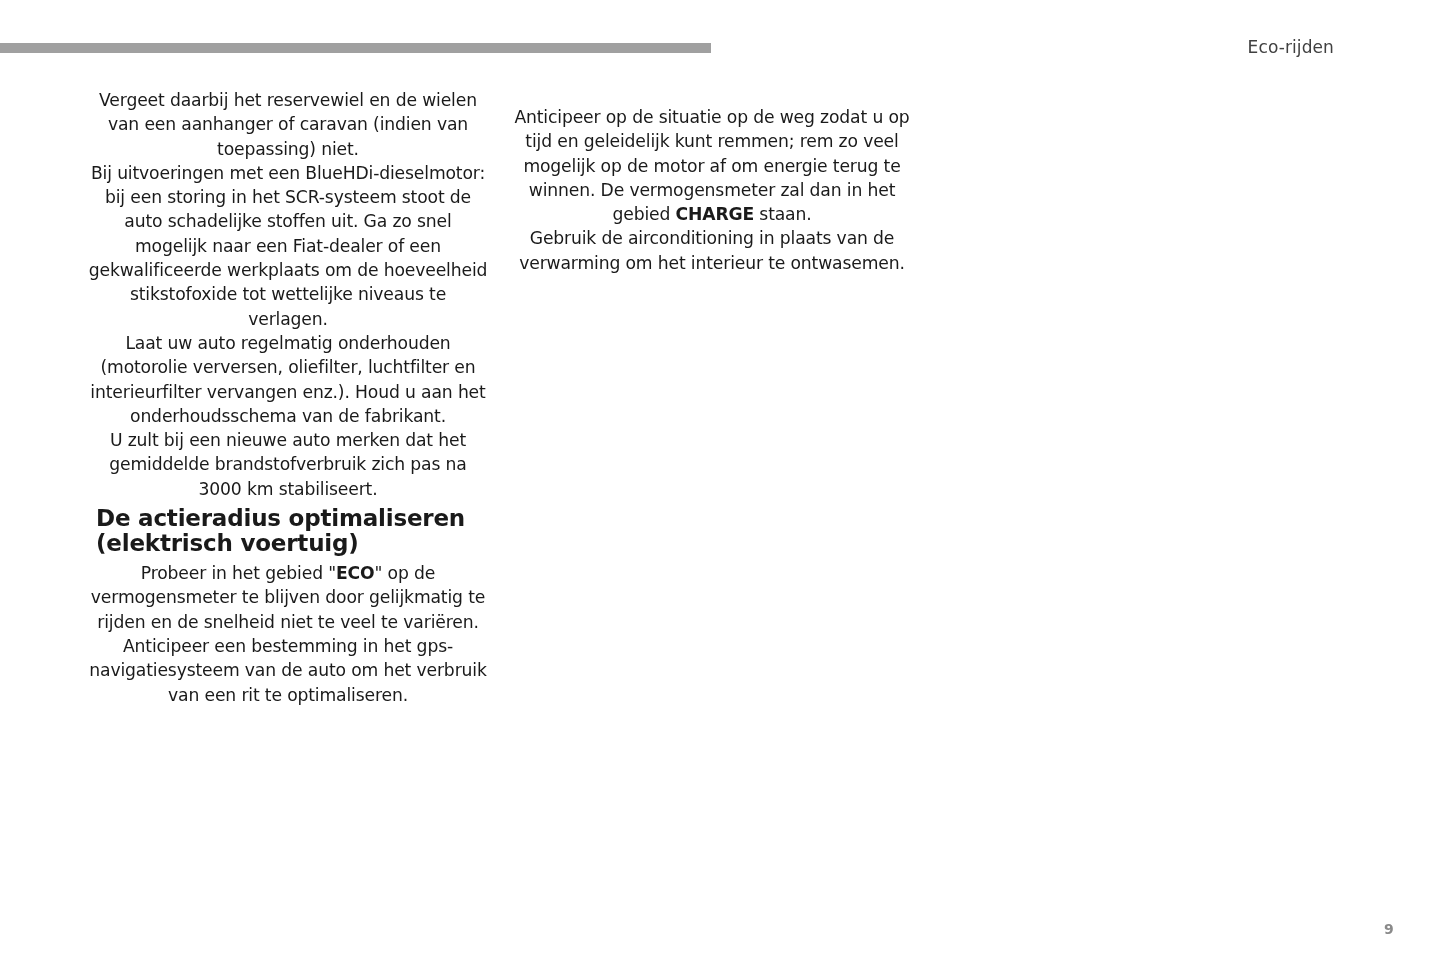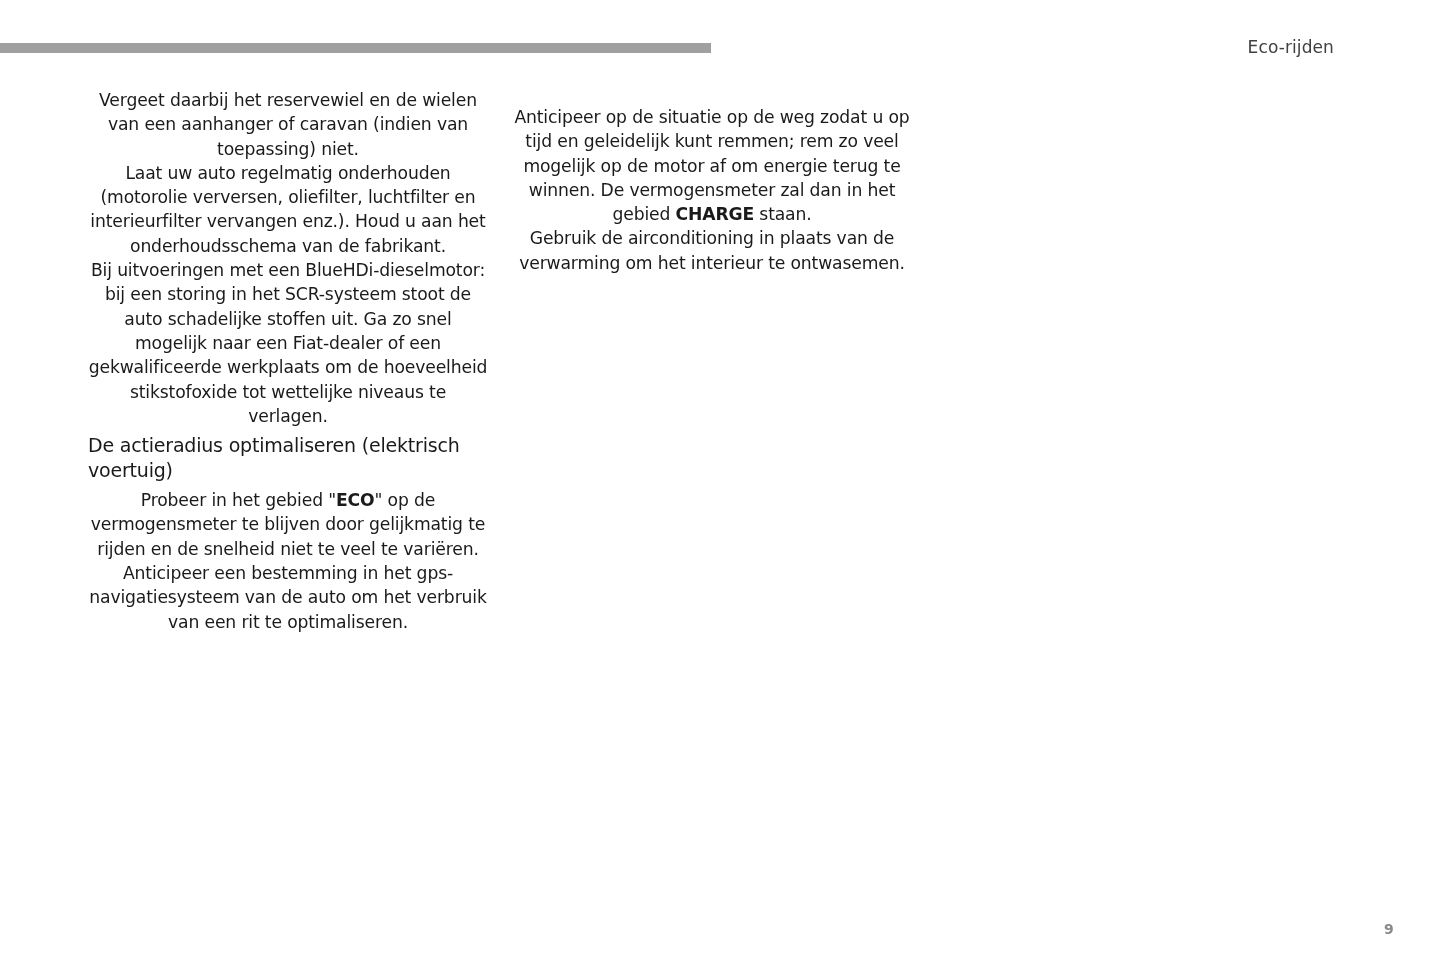--- a/index.html
+++ b/index.html
@@ -39,23 +39,23 @@
       line-height: 24.3px;
       letter-spacing: -0.15px;
     }
     .col-left { left: 88px; }
     .col-right { left: 512px; margin-top: 17px; }
     .para {
       margin: 0;
       text-align: center;
     }
     .heading {
-      margin: 5px 0 6px 0;
-      font-weight: normal;
-      font-size: 19px;
+      margin: 5px 0 6px 8px;
+      font-weight: bold;
+      font-size: 23px;
       line-height: 24.5px;
       letter-spacing: -0.2px;
     }
     b.kw { font-weight: bold; }
     .page-number {
       position: absolute;
       left: 1384px;
       top: 921px;
       font-size: 14px;
       font-weight: bold;
@@ -63,22 +63,23 @@
     }
   </style>
 </head>
 <body>
 
 <div class="header-bar"></div>
 <div class="section-title">Eco-rijden</div>
 
 <div class="column col-left">
   <p class="para">Vergeet daarbij het reservewiel en de wielen van een aanhanger of caravan (indien van toepassing) niet.</p>
+  <p class="para">Bij uitvoeringen met een BlueHDi-dieselmotor: bij een storing in het SCR-systeem stoot de auto schadelijke stoffen uit. Ga zo snel mogelijk naar een Fiat-dealer of een gekwalificeerde werkplaats om de hoeveelheid stikstofoxide tot wettelijke niveaus te verlagen.</p>
   <p class="para">Laat uw auto regelmatig onderhouden (motorolie verversen, oliefilter, luchtfilter en interieurfilter vervangen enz.). Houd u aan het onderhoudsschema van de fabrikant.</p>
-  <p class="para">Bij uitvoeringen met een BlueHDi-dieselmotor: bij een storing in het SCR-systeem stoot de auto schadelijke stoffen uit. Ga zo snel mogelijk naar een Fiat-dealer of een gekwalificeerde werkplaats om de hoeveelheid stikstofoxide tot wettelijke niveaus te verlagen.</p>
+  <p class="para">U zult bij een nieuwe auto merken dat het gemiddelde brandstofverbruik zich pas na 3000 km stabiliseert.</p>
 
   <h3 class="heading">De actieradius optimaliseren (elektrisch voertuig)</h3>
 
   <p class="para"><span>Probeer in het gebied "</span><b class="kw">ECO</b><span>" op de vermogensmeter te blijven door gelijkmatig te rijden en de snelheid niet te veel te variëren.</span></p>
   <p class="para">Anticipeer een bestemming in het gps-navigatiesysteem van de auto om het verbruik van een rit te optimaliseren.</p>
 </div>
 
 <div class="column col-right">
   <p class="para"><span>Anticipeer op de situatie op de weg zodat u op tijd en geleidelijk kunt remmen; rem zo veel mogelijk op de motor af om energie terug te winnen. De vermogensmeter zal dan in het gebied </span><b class="kw">CHARGE</b><span> staan.</span></p>
   <p class="para">Gebruik de airconditioning in plaats van de verwarming om het interieur te ontwasemen.</p>

